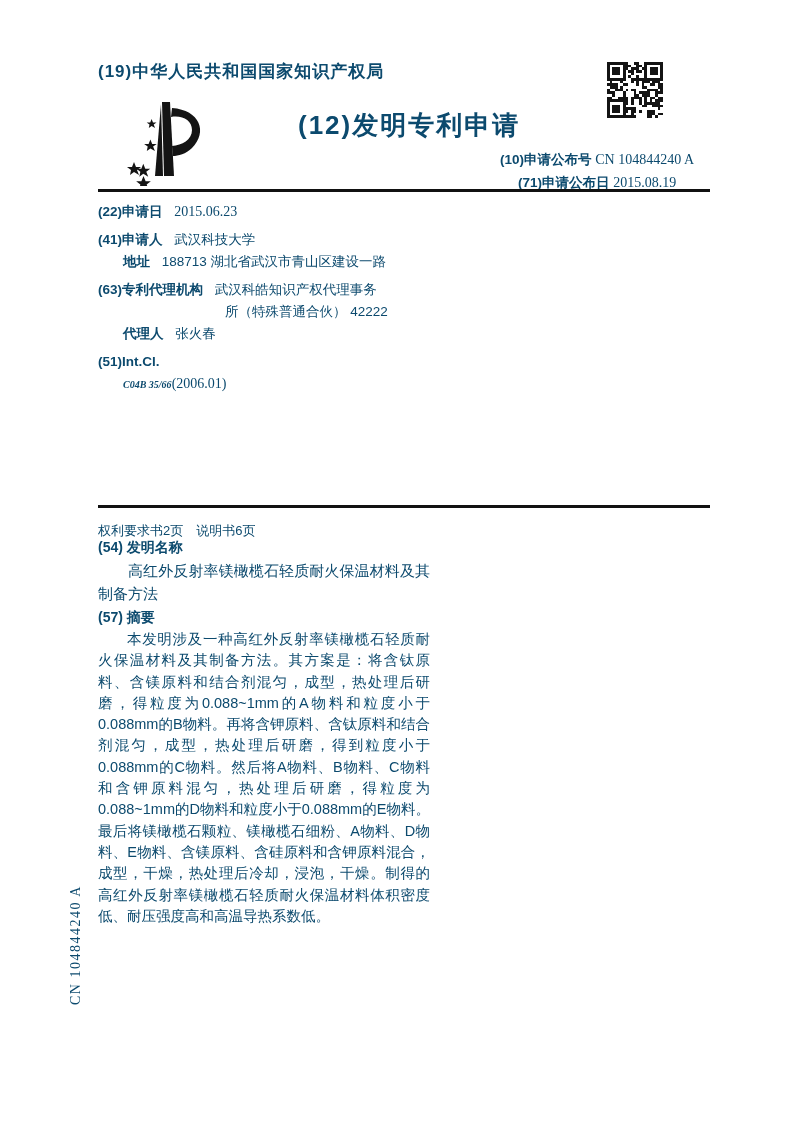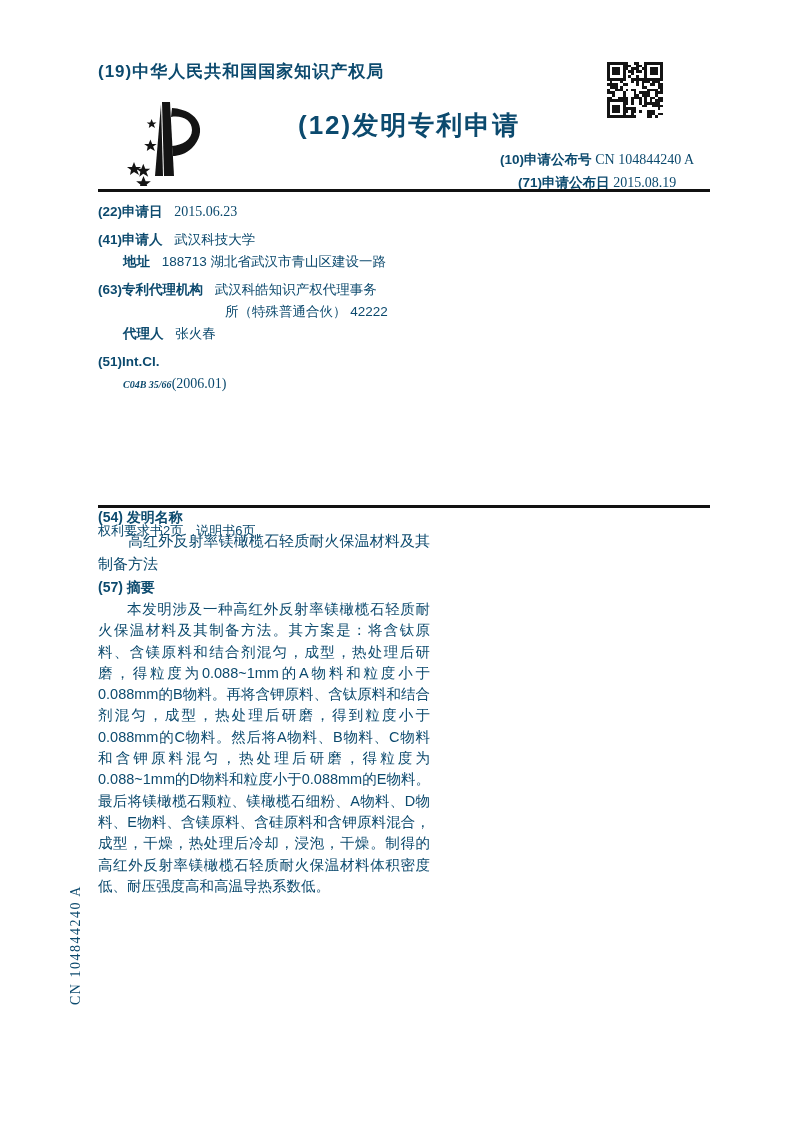--- a/index.html
+++ b/index.html
@@ -38,21 +38,21 @@
   .ind-25 { padding-left:25px; }
   .ind-92 { padding-left:92px; }
   .ind-127 { padding-left:127px; }
   .intcl-code { font-family:"Liberation Serif", serif; font-style:italic; font-weight:bold; font-size:10px; }
 
   .pages-info {
     position:absolute; left:98px; top:481px; width:545px;
     font-size:13px;margin-top:41px;
   }
 
-  .invention { position:absolute; left:98px; top:506px; width:332px; }
+  .invention { position:absolute; left:98px; top:536px; width:332px; }
   .sec-label { font-size:14px; font-weight:bold; line-height:23px; }
   .title-para {
     font-size:15px; line-height:23px;
     text-indent:2em; text-align:justify; margin-bottom:1px;
   }
   .abstract-para {
     font-size:14.5px; line-height:21.3px;
     text-indent:2em; text-align:justify;
   }
   .side-label {

